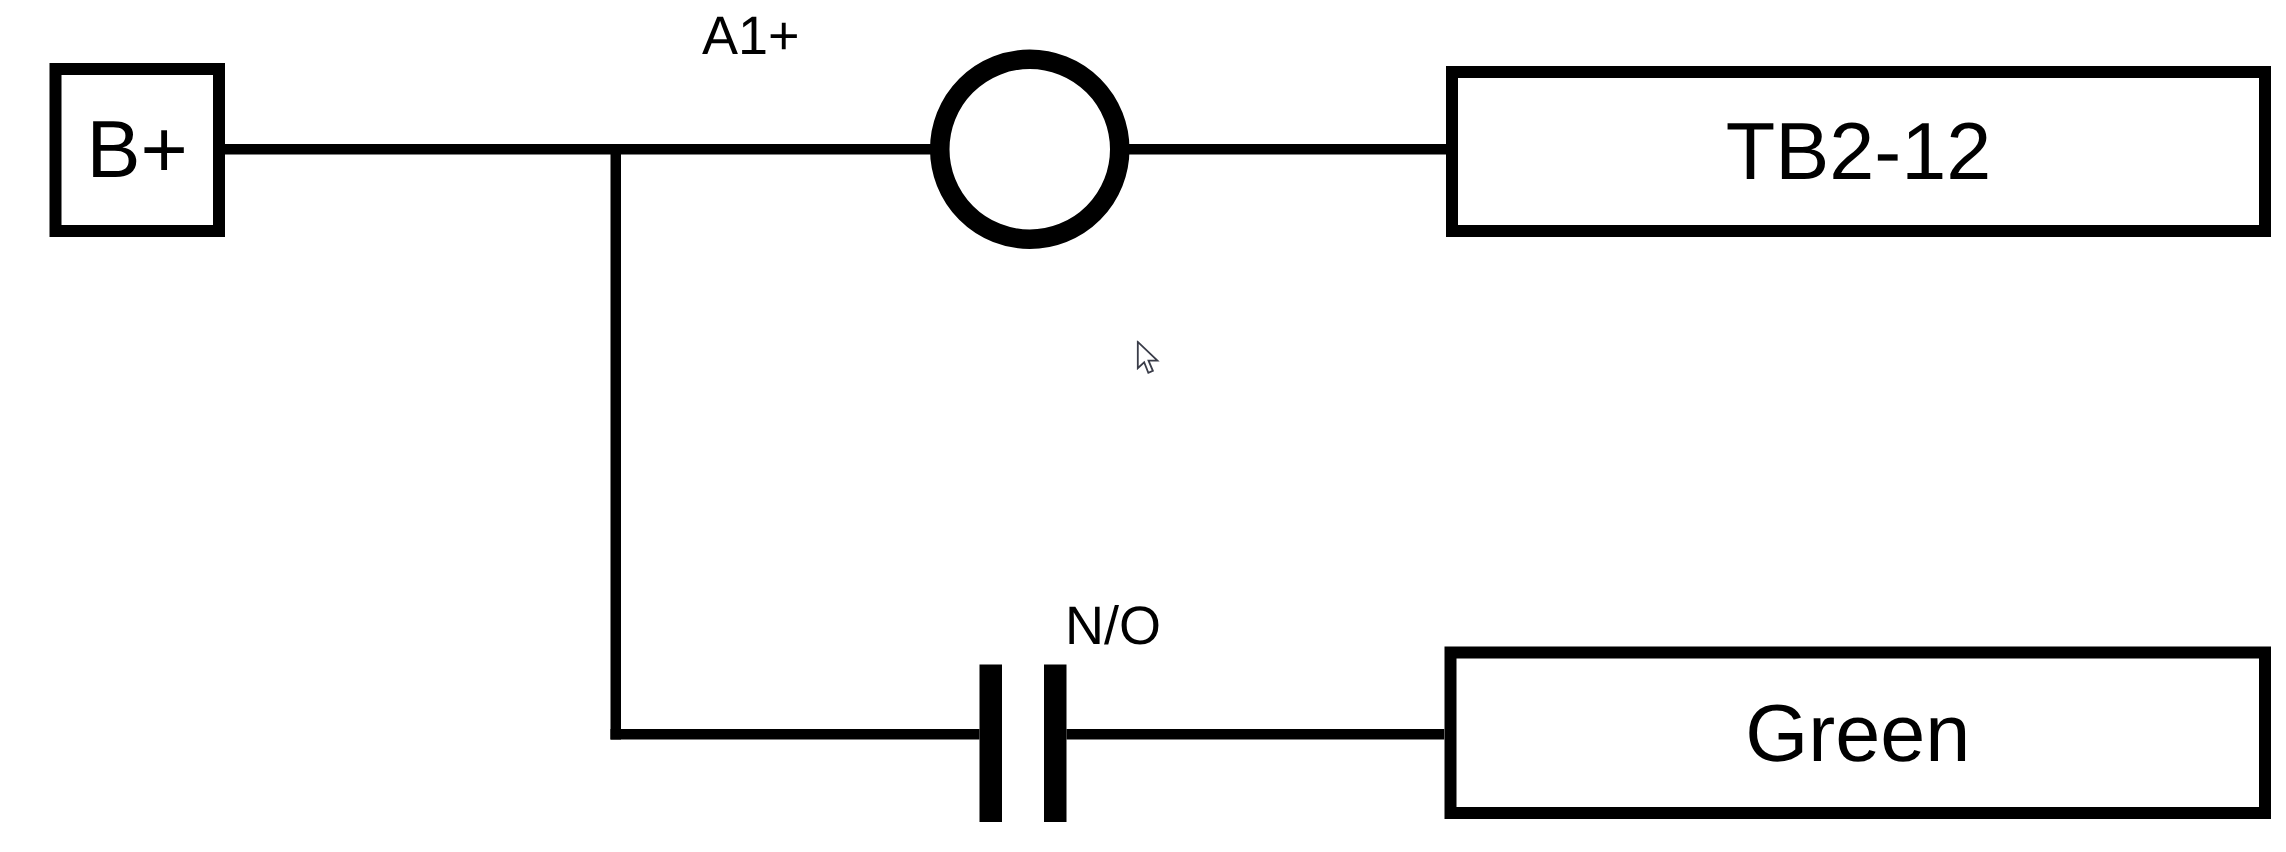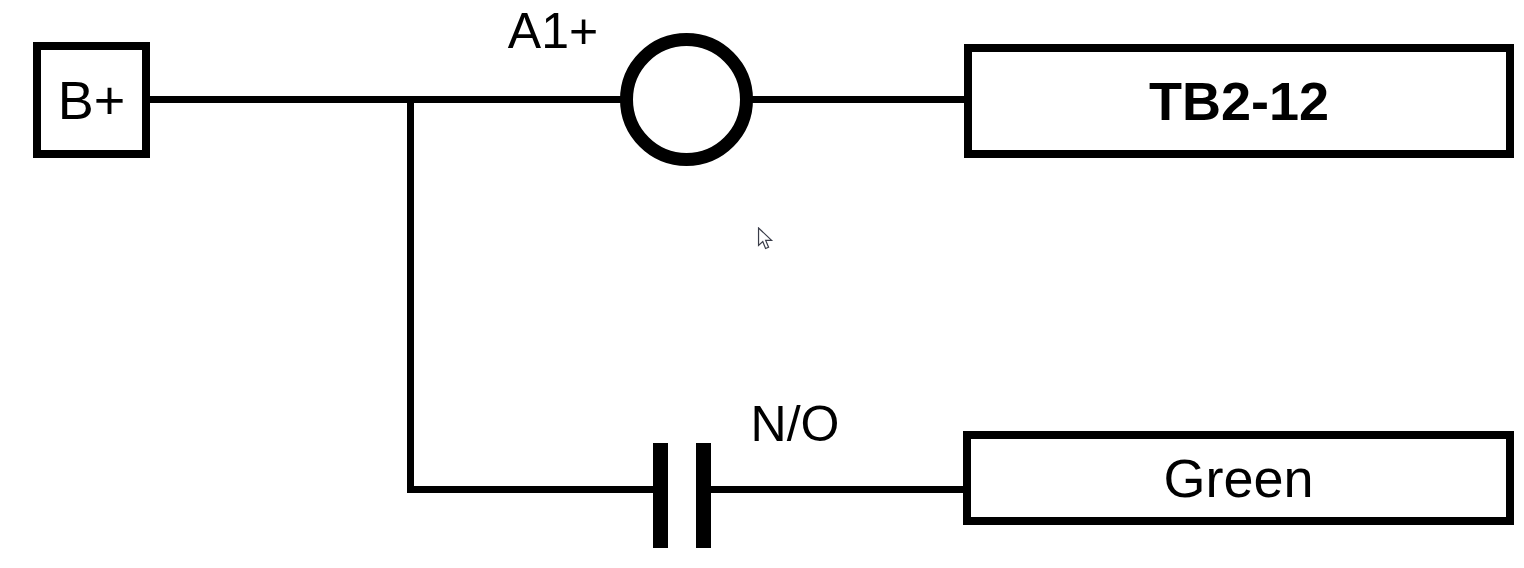--- a/index.html
+++ b/index.html
@@ -42,22 +42,22 @@
     top: 33px;
     width: 133px;
     height: 133px;
     border: 13px solid #000000;
     border-radius: 50%;
     background: #ffffff;
   }
   .term-label {
     position: absolute;
     width: 170px;
-    text-align: center;
-    font-size: 50px;
+    text-align: left;
+    font-size: 36px;
     line-height: 1;
     color: #000000;
     white-space: nowrap;
   }
   .contact-bar {
     position: absolute;
     top: 0;
     width: 15px;
     height: 105px;
     background: #000000;
@@ -79,22 +79,22 @@
 
   
   .w-bplus-coil   { left: 150px; top: 96px;  width: 483px; height: 7px; }
   .w-coil-tb2     { left: 740px; top: 96px;  width: 224px; height: 7px; }
   .w-branch-vert  { left: 407px; top: 96px;  width: 7px;   height: 397px; }
   .w-branch-com   { left: 407px; top: 486px; width: 246px; height: 7px; }
   .w-no-green     { left: 711px; top: 486px; width: 252px; height: 7px; }
 
   
   .box-bplus { left: 33px;  top: 42px;  width: 117px; height: 116px; }
-  .box-tb2   { left: 964px; top: 44px;  width: 550px; height: 114px; font-weight: bold; }
-  .box-green { left: 963px; top: 431px; width: 551px; height: 94px; }
+  .box-tb2   { left: 964px; top: 44px;  width: 550px; height: 114px; }
+  .box-green { left: 963px; top: 431px; width: 551px; height: 115px; }
 
   
   .lbl-a1  { left: 468px; top: 6px; }
   .lbl-a2  { left: 720px; top: 6px; }
   .lbl-com { left: 472px; top: 399px; }
   .lbl-no  { left: 710px; top: 399px; }
 </style>
 </head>
 <body>
 

